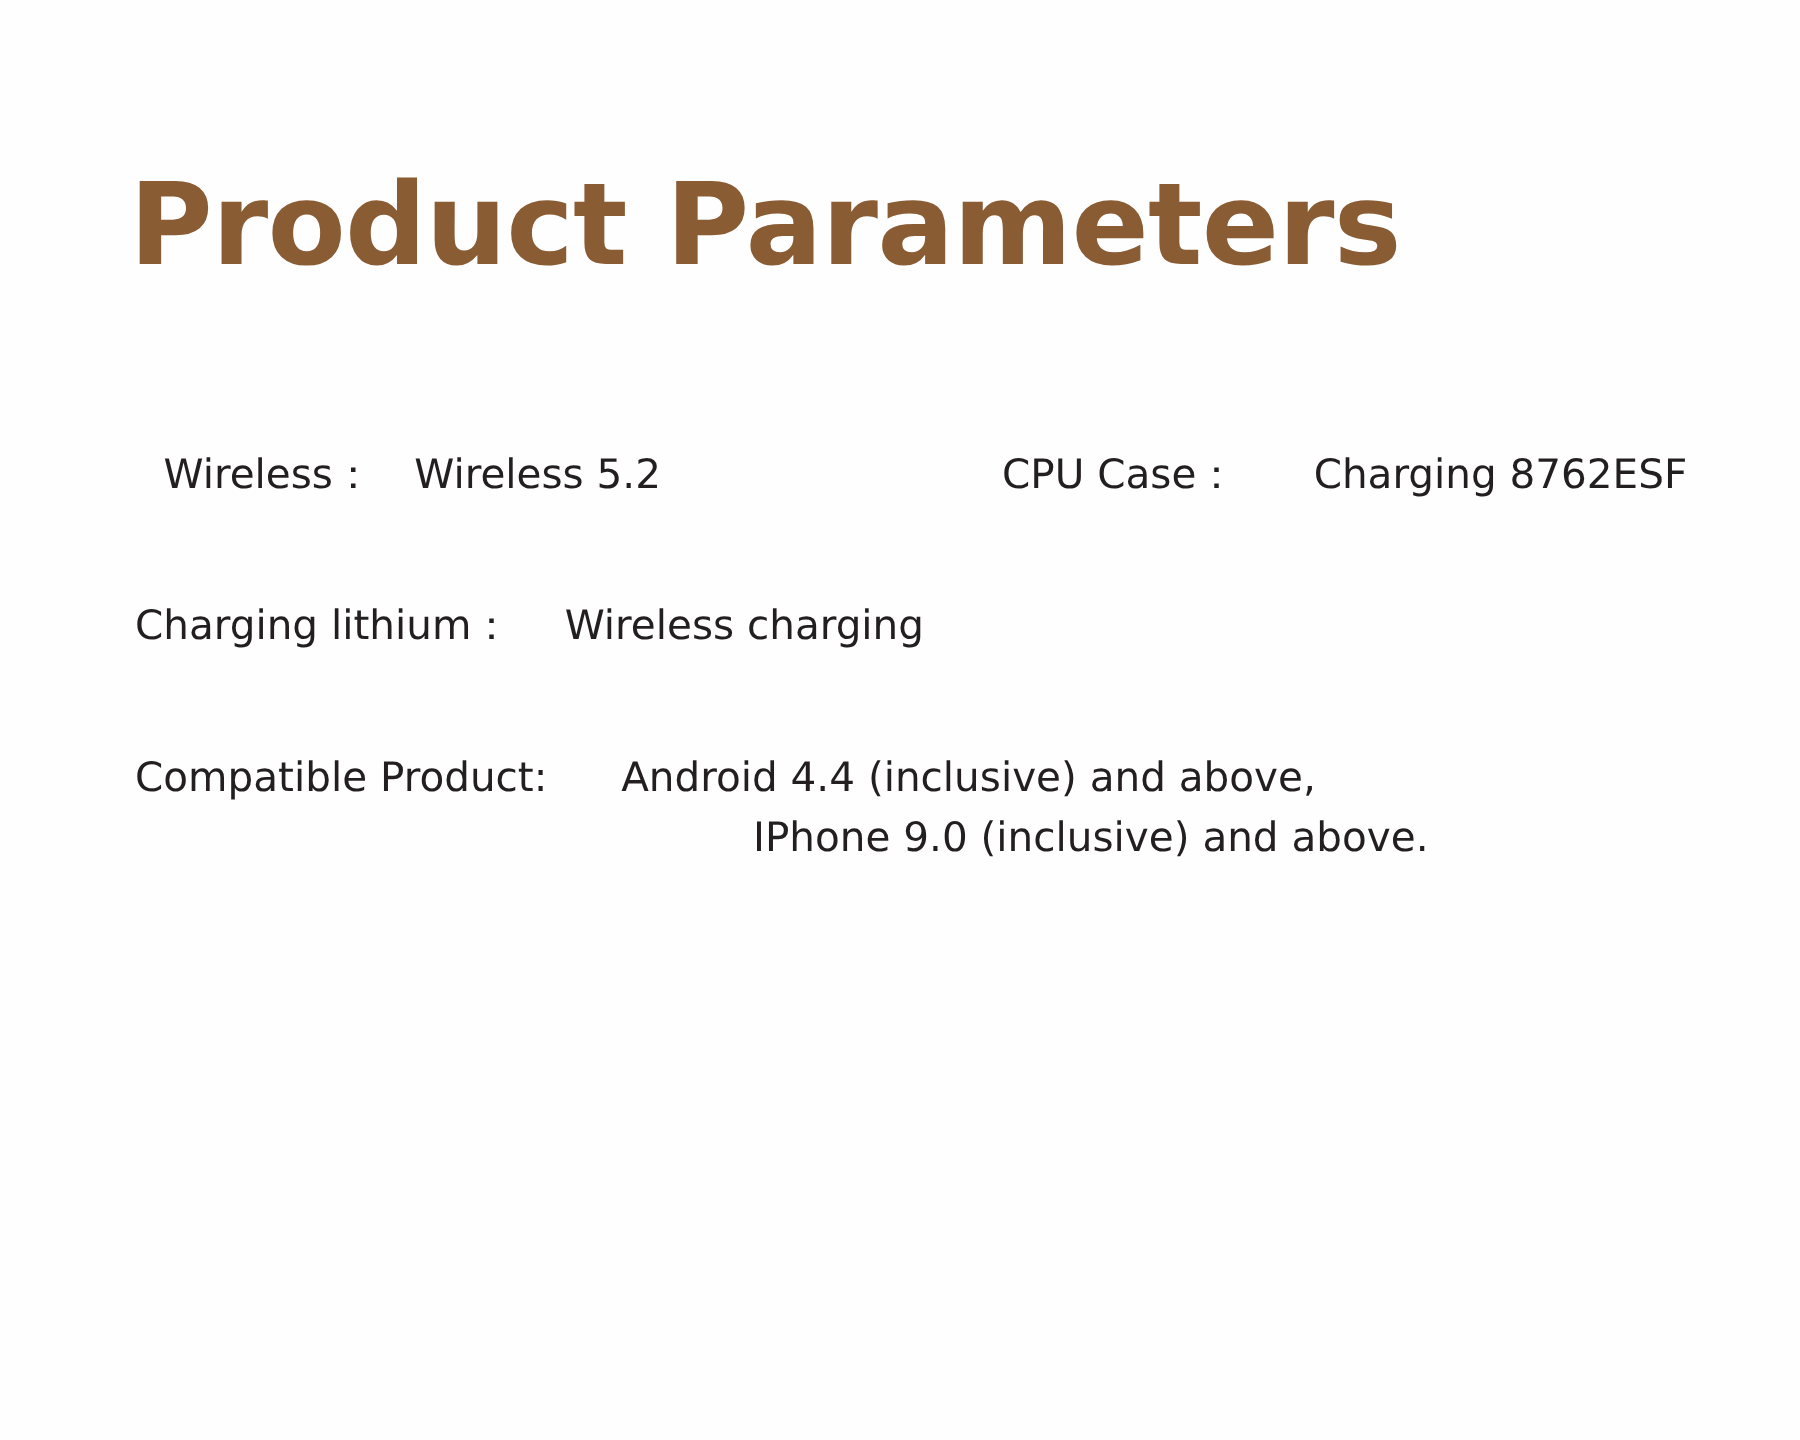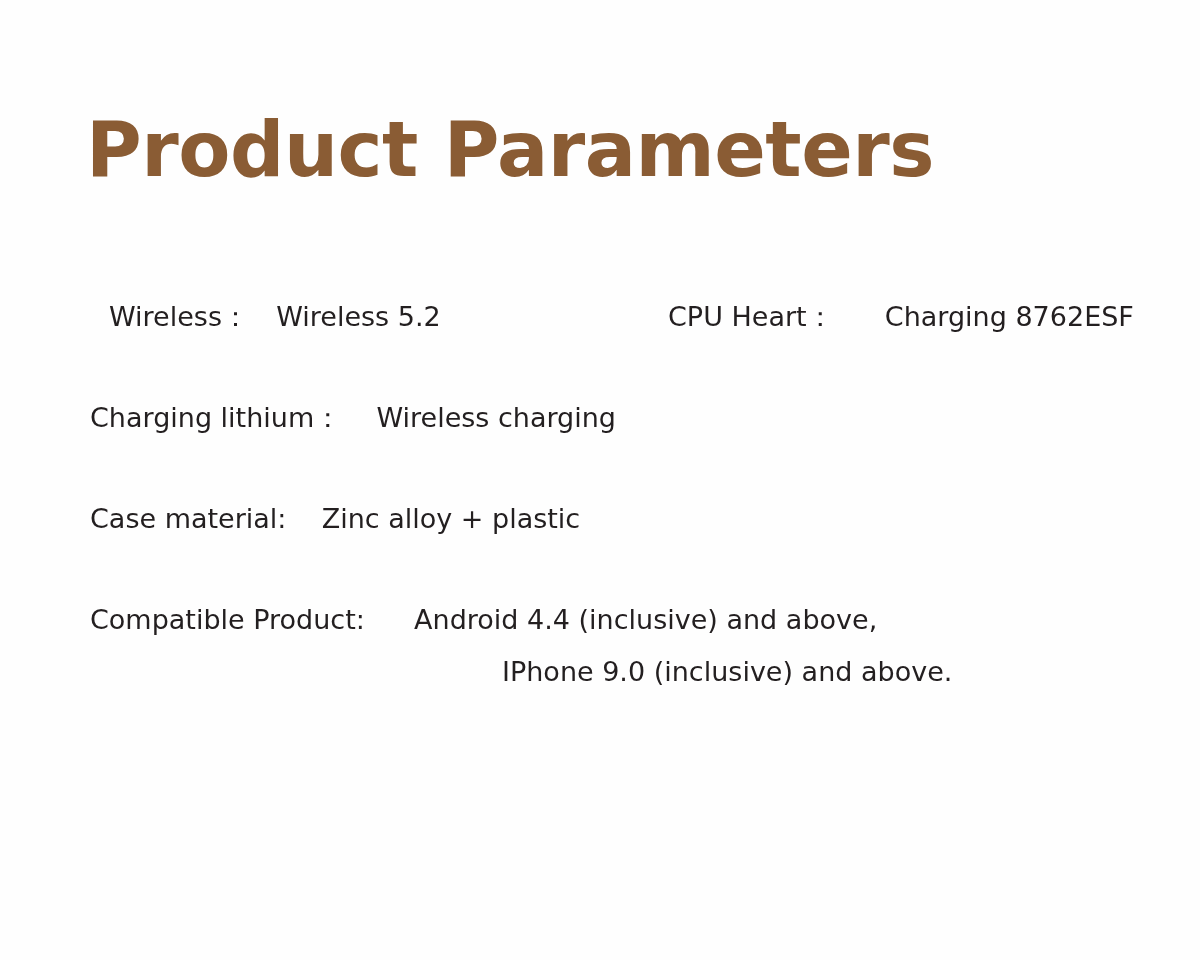--- a/index.html
+++ b/index.html
@@ -67,62 +67,54 @@
   .gap-md { display: inline-block; width: 18px; }
   .gap-lg { display: inline-block; width: 34px; }
 
   .multiline-second {
     position: absolute;
     left: 412px;
     top: 40px;
     white-space: nowrap;
     font-size: 27px;
     color: #231f20;
-    margin-top: 12px;
   }
 </style>
 </head>
 <body>
 
 <div class="page">
 
   <div class="title">Product Parameters</div>
 
   <div class="specs">
 
     <div class="row">
       <div class="cell c-left-indent">
         <span class="label">Wireless：</span>
         <span class="gap-sm"></span>
         <span class="value">Wireless 5.2</span>
       </div>
       <div class="cell c-right">
-        <span class="label">CPU Heart：</span>
+        <span class="label">CPU Case：</span>
         <span class="gap-lg"></span>
         <span class="value">Charging 8762ESF</span>
       </div>
     </div>
 
 
     <div class="row">
       <div class="cell c-left">
         <span class="label">Charging lithium：</span>
         <span class="gap-md"></span>
         <span class="value">Wireless charging</span>
       </div>
     </div>
 
 
-    <div class="row">
-      <div class="cell c-left">
-        <span class="label">Case material:</span>
-        <span class="gap-md"></span>
-        <span class="value">Zinc alloy + plastic</span>
-      </div>
-    </div>
 
     <div class="row">
       <div class="cell c-left">
         <span class="label">Compatible Product:</span>
         <span style="display:inline-block;width:32px;"></span>
         <span class="value">Android 4.4 (inclusive) and above,</span>
         <span class="multiline-second">IPhone 9.0 (inclusive) and above.</span>
       </div>
     </div>
 

